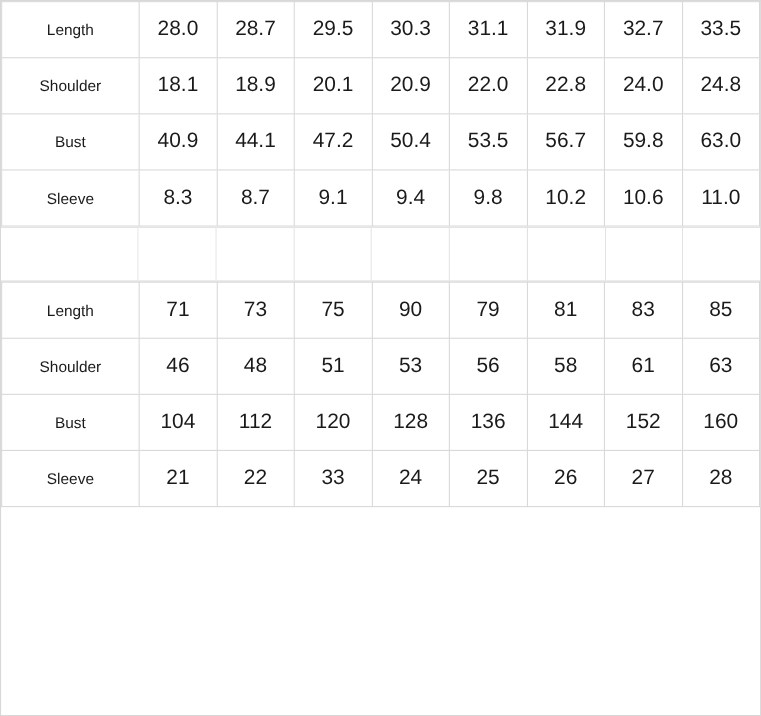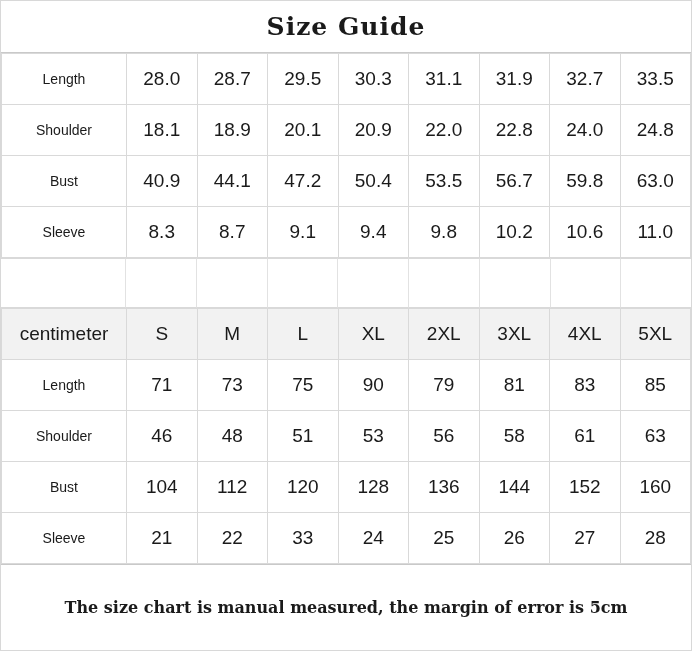--- a/index.html
+++ b/index.html
@@ -93,21 +93,20 @@
     padding: 0 6px;
     box-sizing: border-box;
   }
   col.first-col { width: 125px; }
 </style>
 </head>
 <body>
 
 <div class="sheet">
 
-  <div class="title">Size Guide</div>
 
   <table class="sizetable">
     <colgroup>
       <col class="first-col">
       <col>
         <col>
         <col>
         <col>
         <col>
         <col>
@@ -180,31 +179,20 @@
       <col>
         <col>
         <col>
         <col>
         <col>
         <col>
         <col>
         <col>
     </colgroup>
     <tbody>
-      <tr class="head-row">
-        <td class="unit-cell">centimeter</td>
-        <td>S</td>
-        <td>M</td>
-        <td>L</td>
-        <td>XL</td>
-        <td>2XL</td>
-        <td>3XL</td>
-        <td>4XL</td>
-        <td>5XL</td>
-      </tr>
       <tr class="body-row">
         <td class="label-cell">Length</td>
         <td>71</td>
         <td>73</td>
         <td>75</td>
         <td>90</td>
         <td>79</td>
         <td>81</td>
         <td>83</td>
         <td>85</td>
@@ -238,15 +226,14 @@
         <td>33</td>
         <td>24</td>
         <td>25</td>
         <td>26</td>
         <td>27</td>
         <td>28</td>
       </tr>
     </tbody>
   </table>
 
-  <div class="footer">The size chart is manual measured, the margin of error is 5cm</div>
 
 </div>
 
 </body></html>

